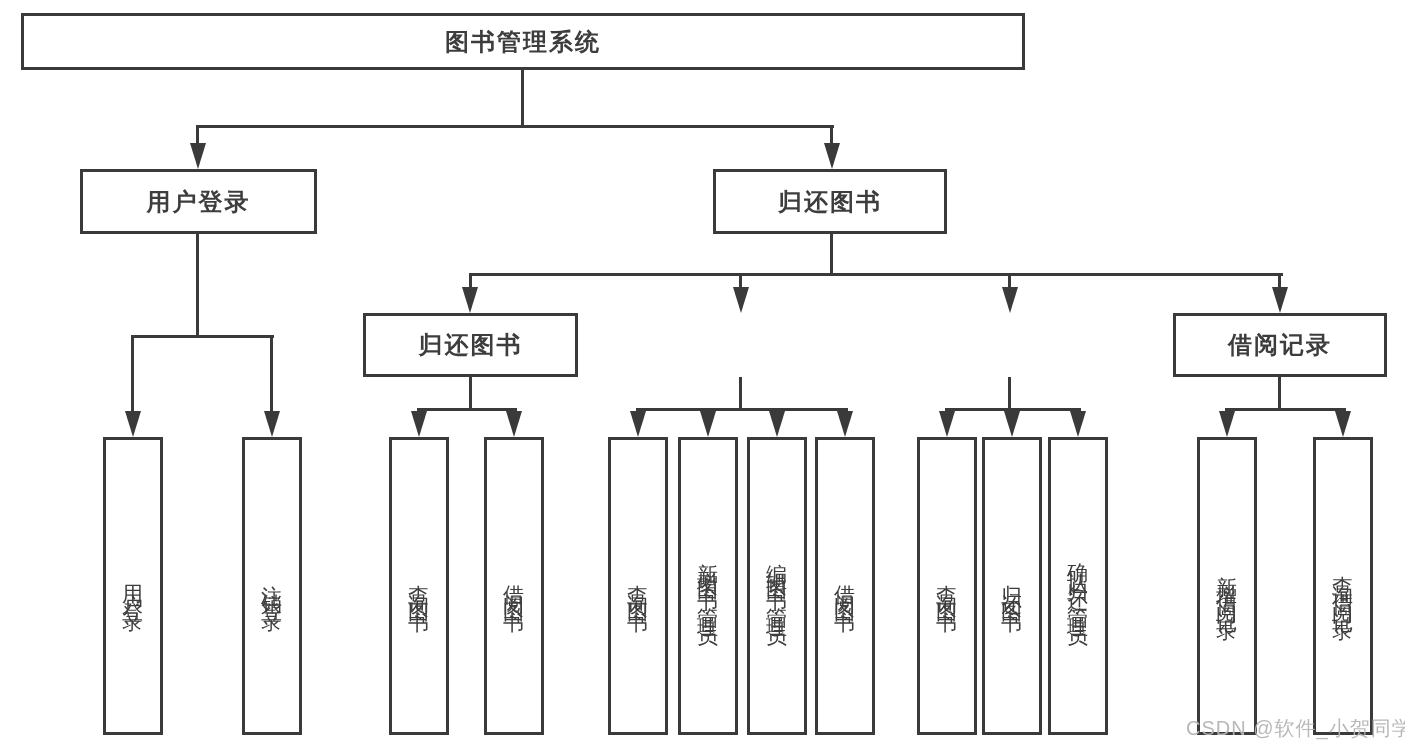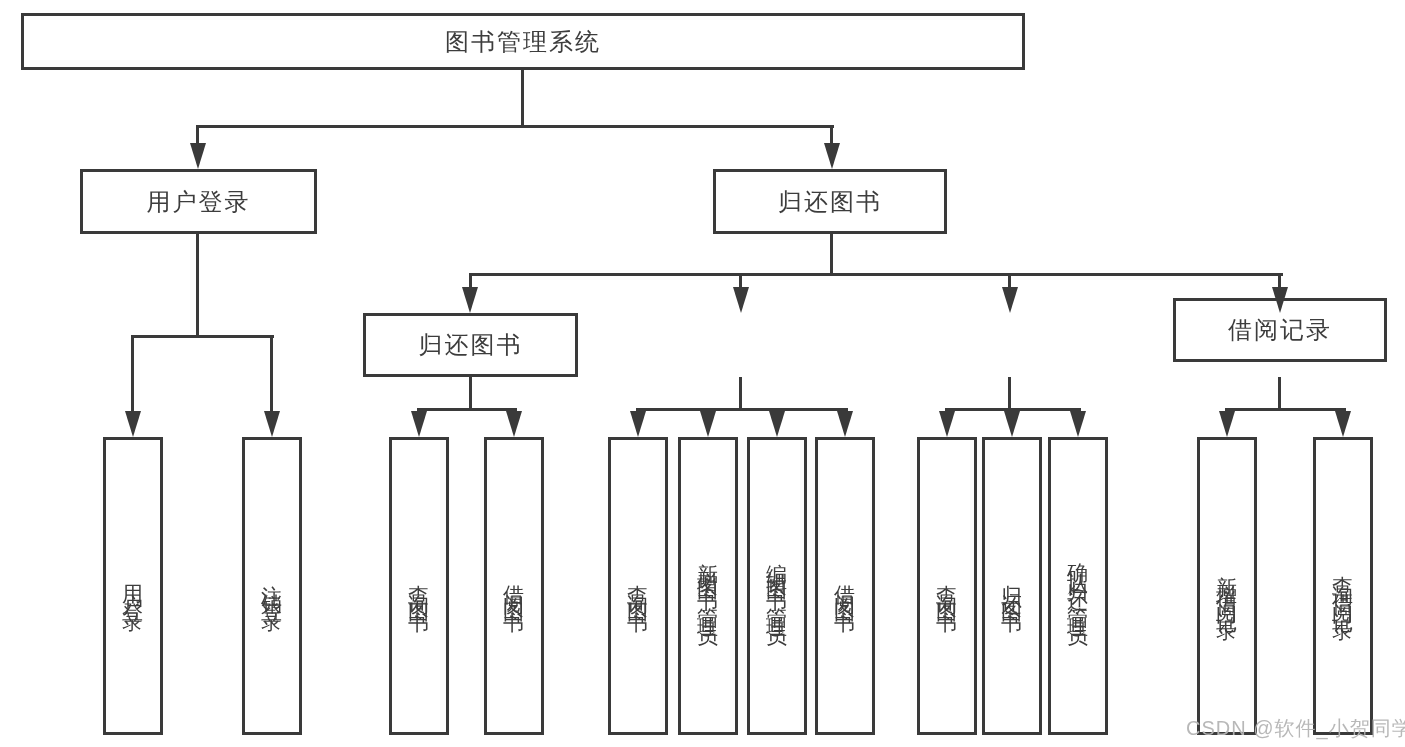--- a/index.html
+++ b/index.html
@@ -10,21 +10,21 @@
     font-family:"Liberation Sans","DejaVu Sans",sans-serif;
     overflow:hidden;
   }
   .box{
     position:absolute;box-sizing:border-box;
     border:3px solid var(--line,#3a3a3a);
     background:#fff;
     display:flex;align-items:center;justify-content:center;
     color:var(--text,#3d3d3d);
   }
-  .hbox{font-size:24px;letter-spacing:2px;font-weight:400;}
+  .hbox{font-size:24px;letter-spacing:2px;font-weight:700;}
   .vbox{font-size:21px;}
   .vbox .vtext{
     writing-mode:vertical-rl;
     text-orientation:mixed;
     letter-spacing:9px;
     line-height:1;
   }
   .line{position:absolute;background:var(--line,#3a3a3a);}
   .arrow{
     position:absolute;width:0;height:0;
@@ -51,21 +51,21 @@
   <div class="box hbox" style="left:80px;top:169px;width:237px;height:65px">
     <span>用户登录</span>
   </div>
   <div class="box hbox" style="left:713px;top:169px;width:234px;height:65px">
     <span>归还图书</span>
   </div>
 
   <div class="box hbox" style="left:363px;top:313px;width:215px;height:64px">
     <span>归还图书</span>
   </div>
-  <div class="box hbox" style="left:1173px;top:298px;width:214px;height:64px">
+  <div class="box hbox" style="left:1173px;top:313px;width:214px;height:64px">
     <span>借阅记录</span>
   </div>
 
   <div class="box vbox" style="left:103px;top:437px;width:60px;height:298px">
     <span class="vtext">用户登录</span>
   </div>
   <div class="box vbox" style="left:242px;top:437px;width:60px;height:298px">
     <span class="vtext">注销登录</span>
   </div>
 

